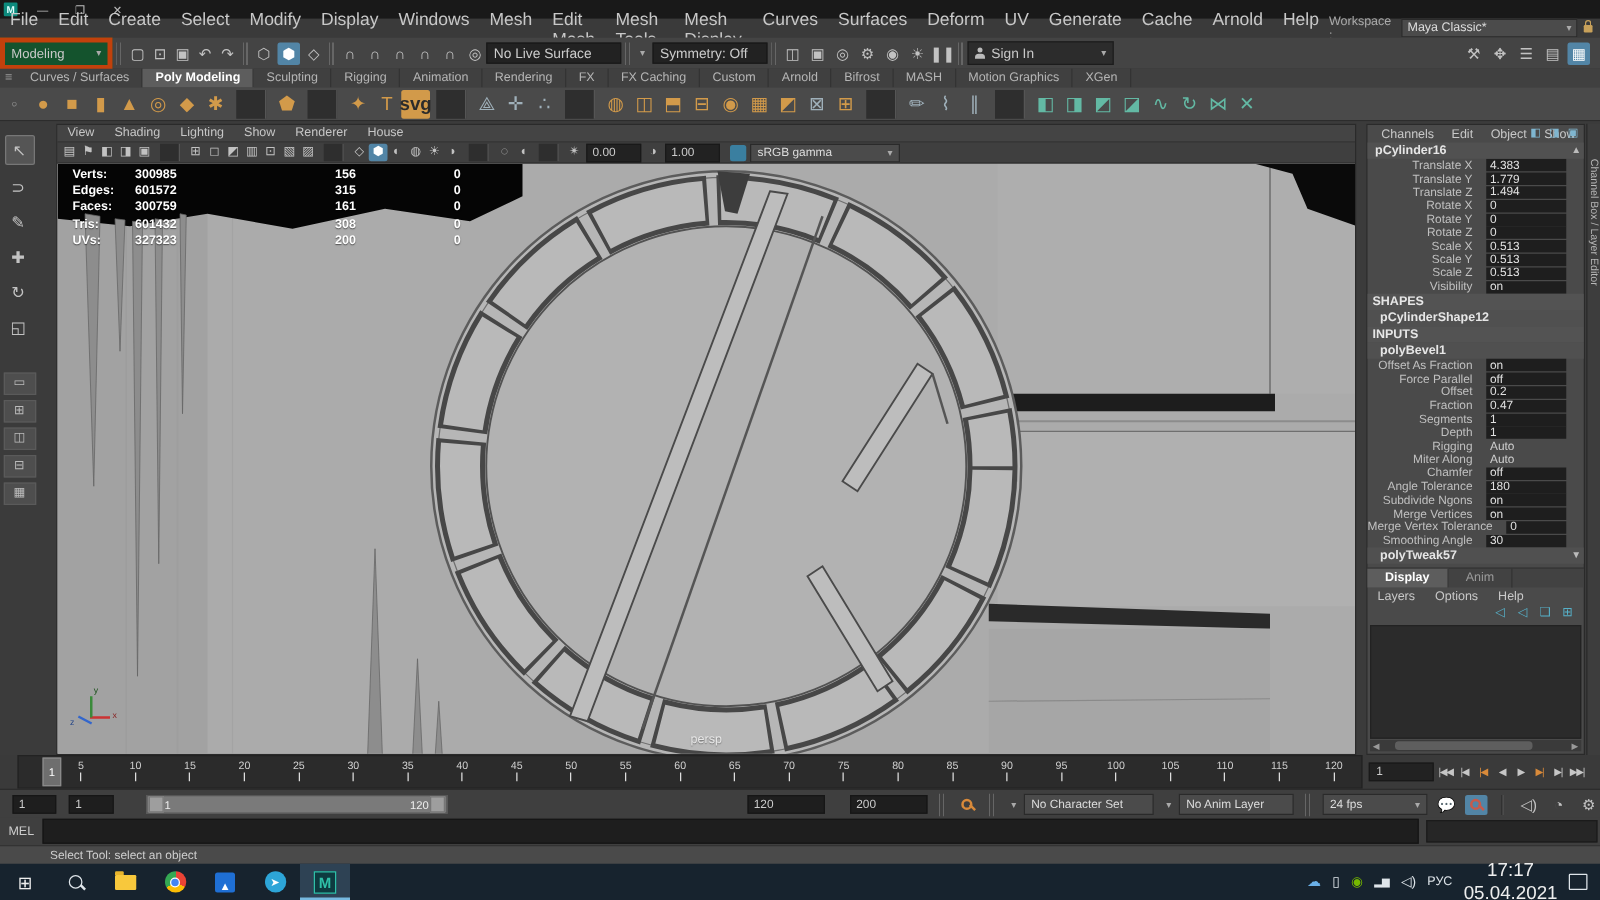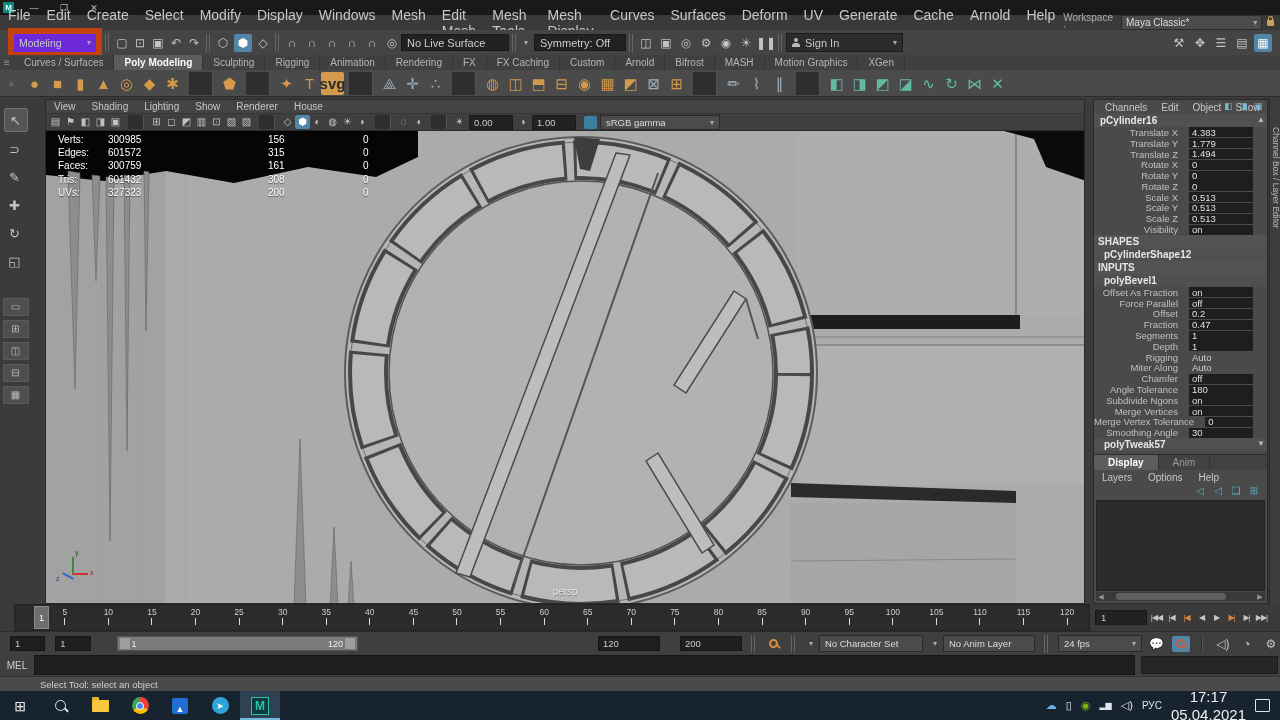--- a/index.html
+++ b/index.html
@@ -37,22 +37,22 @@
   .ws-label{color:#aaa;font-size:10px;margin-right:4px}
   .ws-box{width:135px;height:13px;background:#4b4b4b;border:1px solid #2a2a2a;color:#ddd;font-size:10px;
           display:flex;align-items:center;padding:0 4px;justify-content:space-between}
   .lock{width:7px;height:6px;background:#c8a15a;border-radius:1px;position:relative;margin-left:5px}
   .lock:before{content:'';position:absolute;left:1px;top:-4px;width:3px;height:3px;border:1.5px solid #c8a15a;
                border-bottom:none;border-radius:3px 3px 0 0}
 
   
   .statusline{left:0;top:30px;width:1280px;height:25px;background:#444;display:flex;align-items:center;
               border-bottom:1px solid #2c2c2c}
-  .mode-box{width:72px;height:18px;background:#6d28d9;border:6px solid #c2410c;display:flex;align-items:center;
-            justify-content:space-between;padding:0 5px;margin-left:8px;font-size:10.5px}
+  .mode-box{width:72px;height:18px;background:#14532d;border:4px solid #c2410c;display:flex;align-items:center;
+            justify-content:space-between;padding:0 5px;margin-left:0;font-size:10.5px}
 
   
   .shelftabs{left:0;top:55px;width:1280px;height:15px;background:#404040;display:flex;align-items:flex-end}
   .stab{padding:1px 10px;font-size:10px;color:#b5b5b5;border-right:1px solid #333;height:13px;display:flex;align-items:center}
   .stab.active{background:#5d5d5d;color:#fff;font-weight:bold}
   .shelficons{left:0;top:70px;width:1280px;height:26px;background:#4a4a4a;display:flex;align-items:center;
               border-bottom:1px solid #2c2c2c}
   .shelficons .ico{width:23px;height:23px;font-size:15px}
 
   
@@ -70,21 +70,21 @@
   .vp-toolbar{height:16px;display:flex;align-items:center;background:#3f3f3f;border-top:1px solid #353535;
               border-bottom:1px solid #2a2a2a;padding-left:2px}
   .vp-toolbar .ico{width:15px;height:14px;font-size:10px}
   .vp-field{background:#222;border:1px solid #191919;height:13px;font-size:9.5px;color:#ccc;display:flex;
             align-items:center;padding:0 4px;margin:0 2px}
   .cs-box{background:#4b4b4b;border:1px solid #2a2a2a;height:13px;font-size:9.5px;color:#ddd;display:flex;
           align-items:center;padding:0 5px;margin-left:3px;width:108px;justify-content:space-between}
   .cs-ico{width:13px;height:13px;background:#3a7fa0;border-radius:2px;margin-left:6px}
   .vp-canvas{position:relative;flex:1;overflow:hidden;background:#ababab}
   .hud{position:absolute;left:12px;top:3px;display:grid;grid-template-columns:50px 160px 95px 40px;
-       grid-auto-rows:13.2px;font-size:10px;font-weight:normal;color:#fff;text-shadow:0 1px 1px rgba(0,0,0,.55)}
+       grid-auto-rows:13.2px;font-size:10px;font-weight:bold;color:#fff;text-shadow:0 1px 1px rgba(0,0,0,.55)}
   .persp-label{position:absolute;left:0;right:0;bottom:6px;text-align:center;color:#e8e8e8;font-size:10px;
                text-shadow:0 1px 1px rgba(0,0,0,.4)}
   .gizmo{position:absolute;left:14px;bottom:18px;width:40px;height:34px;font-size:7px}
   .gz{position:absolute}
   .gz.x{left:12px;top:22px;width:16px;height:2px;background:#c33}
   .gz.y{left:12px;top:6px;width:2px;height:17px;background:#3a8a3a}
   .gz.z{left:2px;top:24px;width:12px;height:2px;background:#3366cc;transform:rotate(28deg)}
   .gz.lx{left:30px;top:18px;color:#822}
   .gz.ly{left:15px;top:-2px;color:#1c511c}
   .gz.lz{left:-4px;top:24px;color:#224488}

